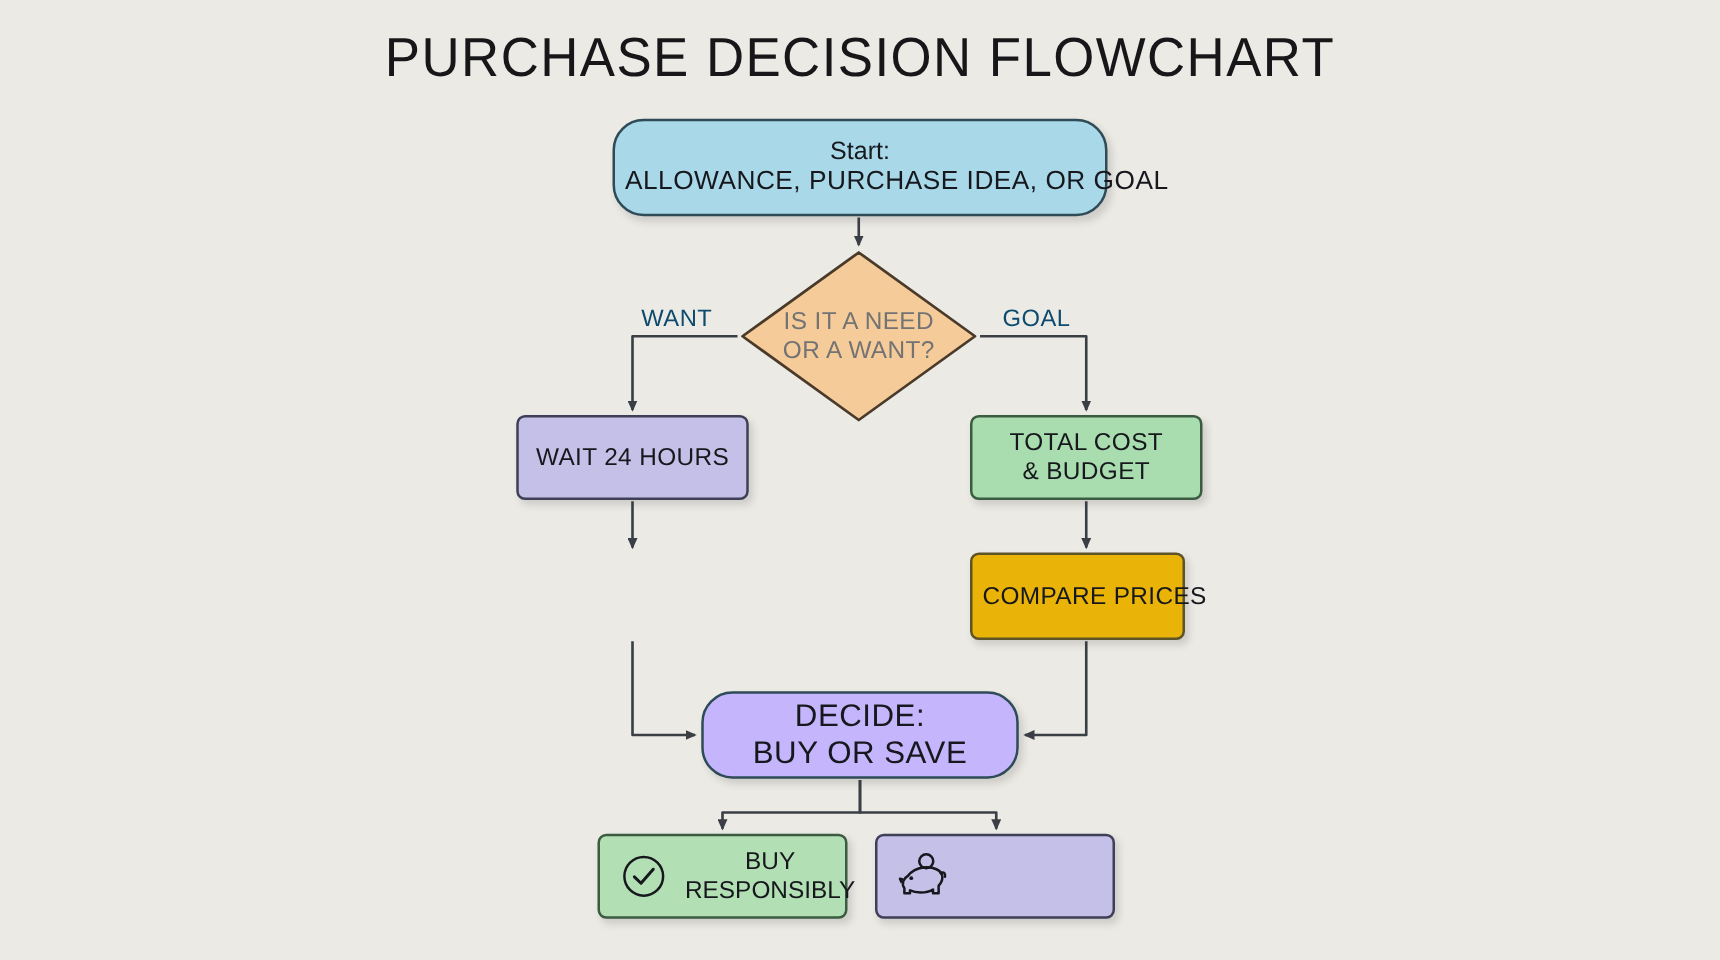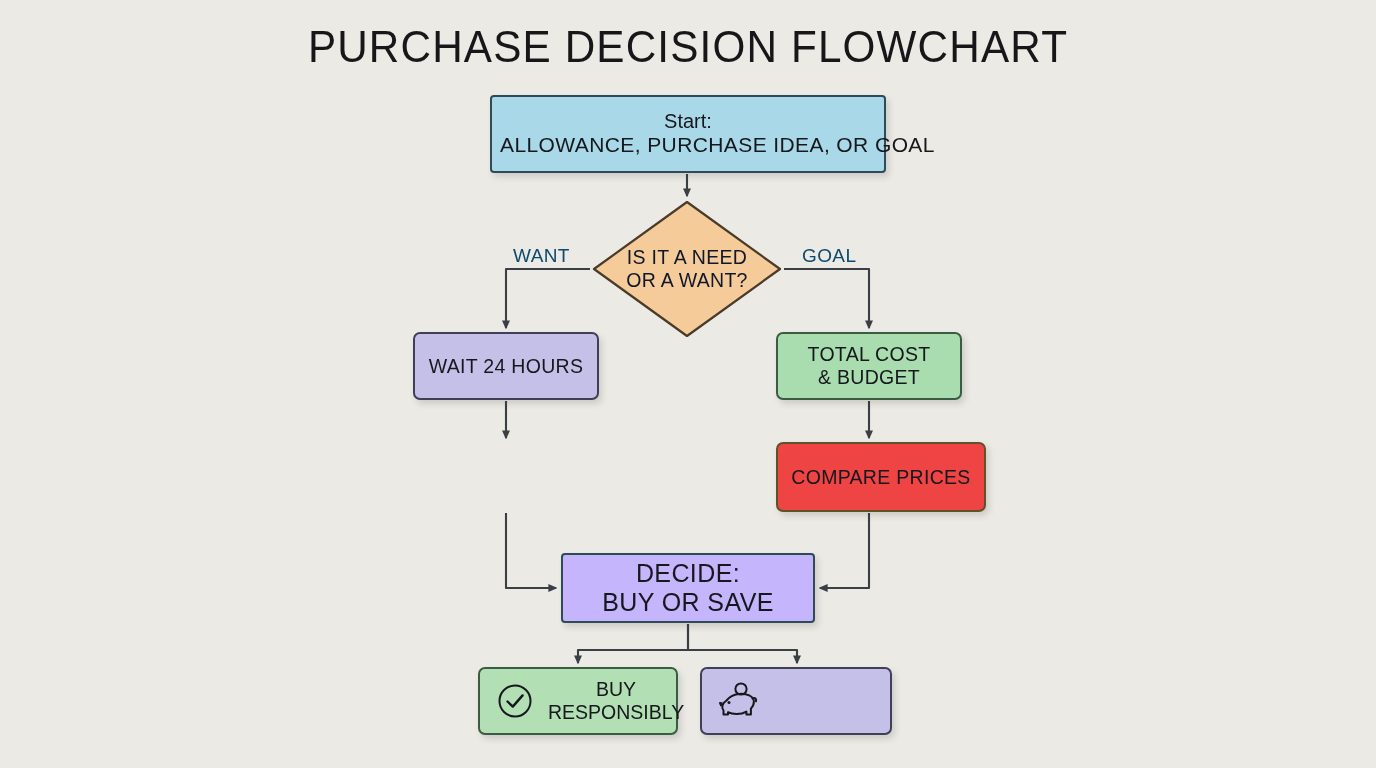--- a/index.html
+++ b/index.html
@@ -58,21 +58,21 @@
     box-shadow: 3px 4px 6px rgba(60,60,60,0.17);
   }
 
   .node .lines {
     display: block;
     width: 100%;
     padding: 0 8px;
   }
   .node .lines span { display: block; white-space: nowrap; }
 
-  .rounded  { border-radius: 4px; }
+  .rounded  { border-radius: 25px; }
   .sharp    { border-radius: 7px; }
 
   
   #node-start {
     left: 490px; top: 95px; width: 396px; height: 78px;
     background: #a9d8e8;
     border-color: #2e4b57;
     font-size: 21px;
   }
   #node-start .l1 { font-size: 20px; }
@@ -95,43 +95,43 @@
   }
   #node-decision .diamond-shape {
     position: absolute;
     left: 0; top: 0; width: 100%; height: 100%;
   }
   #node-decision .diamond-label {
     position: relative;
     z-index: 2;
     font-size: 19.5px;
     letter-spacing: 0.3px;
-    color: #0f172a;
+    color: #737373;
     line-height: 1.2;
   }
 
   
   #node-wait {
     left: 413px; top: 332px; width: 186px; height: 68px;
     background: #c5c0e8; border-color: #3f3f57;
     font-size: 19.5px; letter-spacing: 0.3px;
   }
   #node-reevaluate {
     left: 413px; top: 442px; width: 186px; height: 70px;
     background: #d9b8da; border-color: #54394f;
     font-size: 19.5px; letter-spacing: 0.3px;
   }
   #node-totalcost {
     left: 776px; top: 332px; width: 186px; height: 68px;
     background: #a9dcae; border-color: #3b5c41;
     font-size: 19.5px; letter-spacing: 0.3px;
   }
   #node-compare {
-    left: 776px; top: 442px; width: 210px; height: 70px;
-    background: #ef4444; border-color: #5c5427;
+    left: 776px; top: 442px; width: 172px; height: 70px;
+    background: #eab308; border-color: #5c5427;
     font-size: 19.5px; letter-spacing: 0.3px;
   }
 
   
   .terminal {
     display: flex;
     align-items: center;
     justify-content: flex-start;
     gap: 14px;
     padding-left: 16px;

